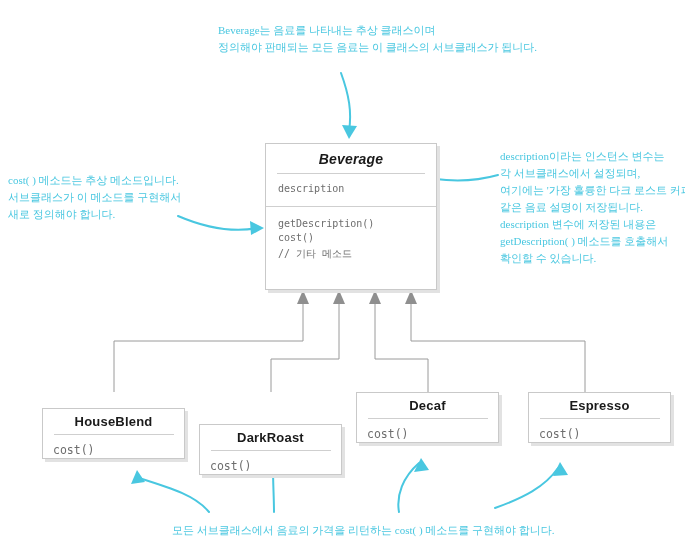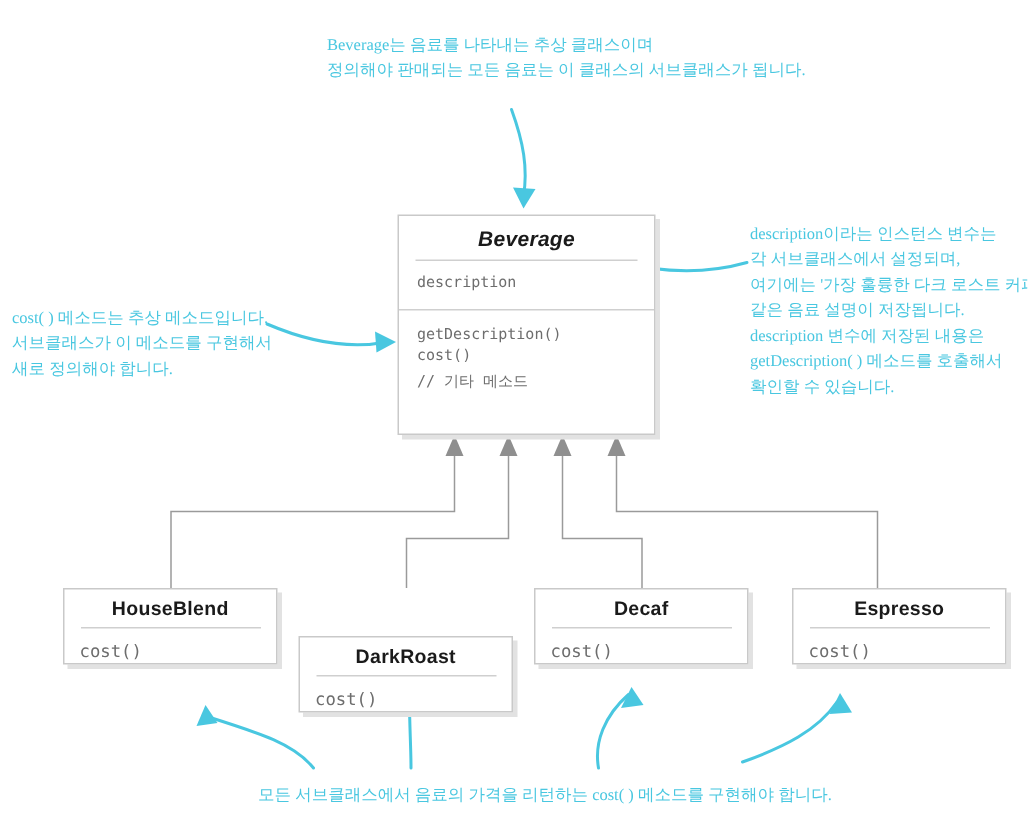--- a/index.html
+++ b/index.html
@@ -86,36 +86,36 @@
   }
   .subclass-box .title-rule {
     width: 120px;
     margin-top: 5px;
   }
   .subclass-box .uml-member {
     font-size: 11.5px;
     padding-left: 10px;
     margin-top: 8px;
   }
-  #houseblend-box { left: 42px; }
+  #houseblend-box { left: 42px; margin-top: 16px; }
   #darkroast-box  { left: 199px; margin-top: 32px; }
   #decaf-box      { left: 356px; }
   #espresso-box   { left: 528px; }
 
   
   .annotation {
     position: absolute;
     color: #49c7e0;
     font-family: Liberation Serif, serif;
     font-size: 11px;
     line-height: 17px;
     white-space: nowrap;
   }
   #annotation-top    { left: 218px; top: 22px; }
-  #annotation-left   { left: 8px;  top: 204px; }
+  #annotation-left   { left: 8px;  top: 172px; }
   #annotation-right  { left: 500px; top: 148px; }
   #annotation-bottom { left: 172px; top: 522px; }
 
   
   #overlay {
     position: absolute;
     left: 0;
     top: 0;
     width: 685px;
     height: 558px;

